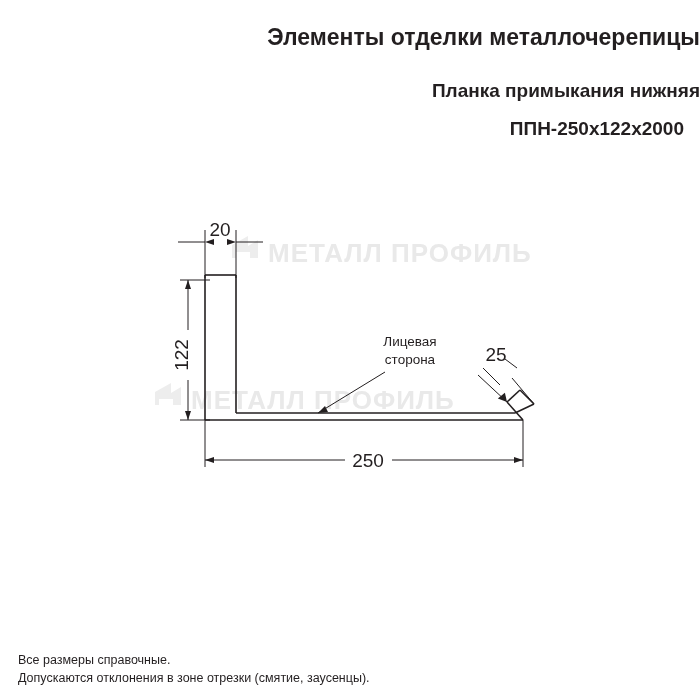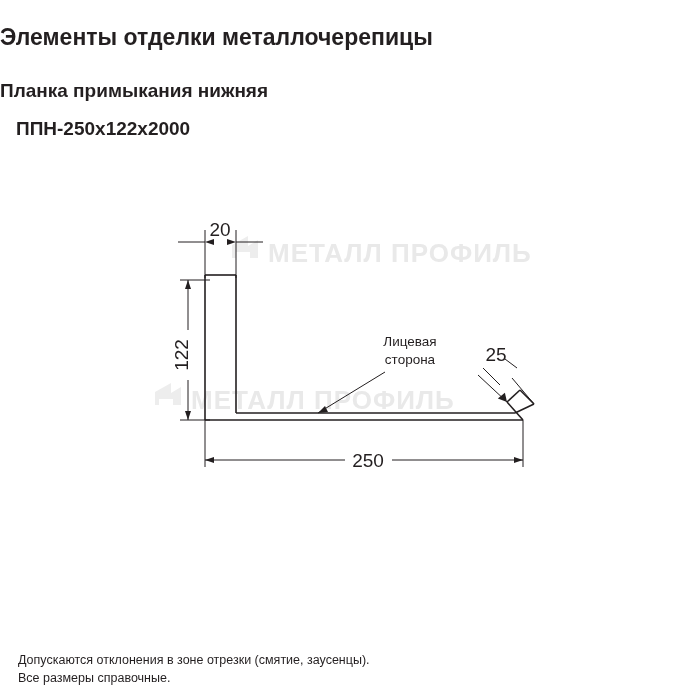--- a/index.html
+++ b/index.html
@@ -19,21 +19,21 @@
     position: relative;
     width: 700px;
     height: 700px;
     box-sizing: border-box;
   }
   .titles {
     position: absolute;
     top: 0;
     left: 0;
     width: 700px;
-    text-align: left;
+    text-align: right;
     padding-top: 24px;
   }
   .title-main {
     font-size: 23px;
     font-weight: bold;
     letter-spacing: 0px;
     margin: 0 0 28px 0;
     line-height: 1.2;
   }
   .title-sub {
@@ -172,17 +172,17 @@
         <line x1="318" y1="243" x2="385" y2="202"></line>
         <path d="M318,243 l10,-1 l-3,-6 z" fill="#231f20" stroke="none"></path>
       </g>
       <text class="face-text" x="410" y="176" text-anchor="middle">Лицевая</text>
       <text class="face-text" x="410" y="194" text-anchor="middle">сторона</text>
 
     </svg>
   </div>
 
   <div class="footer">
+    <div>Все размеры справочные.</div>
     <div>Допускаются отклонения в зоне отрезки (смятие, заусенцы).</div>
-    <div>Все размеры справочные.</div>
   </div>
 
 </div>
 
 </body></html>

